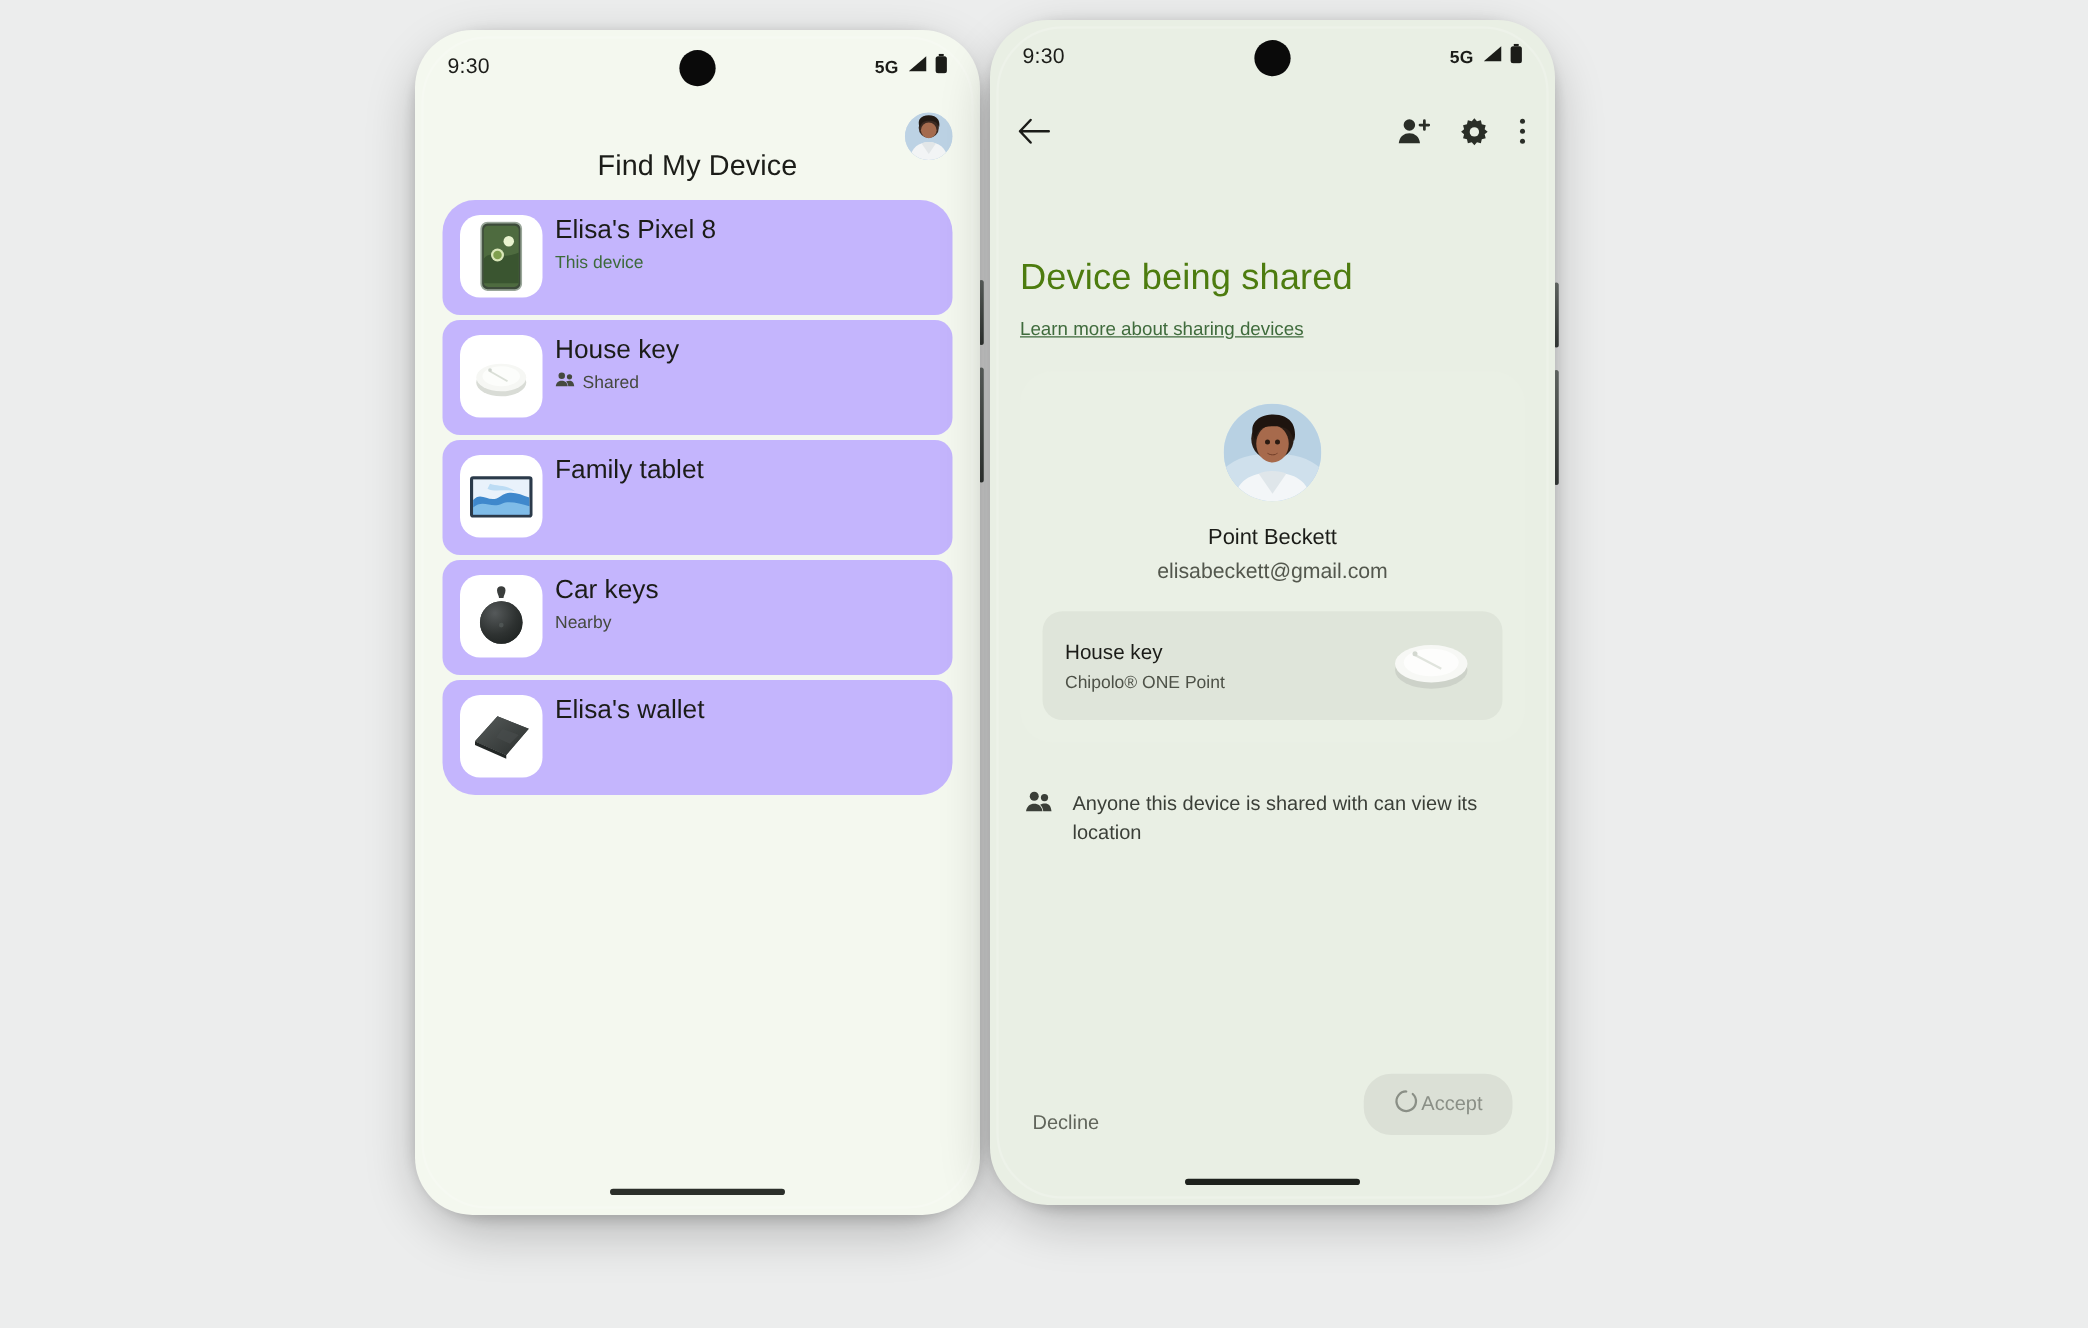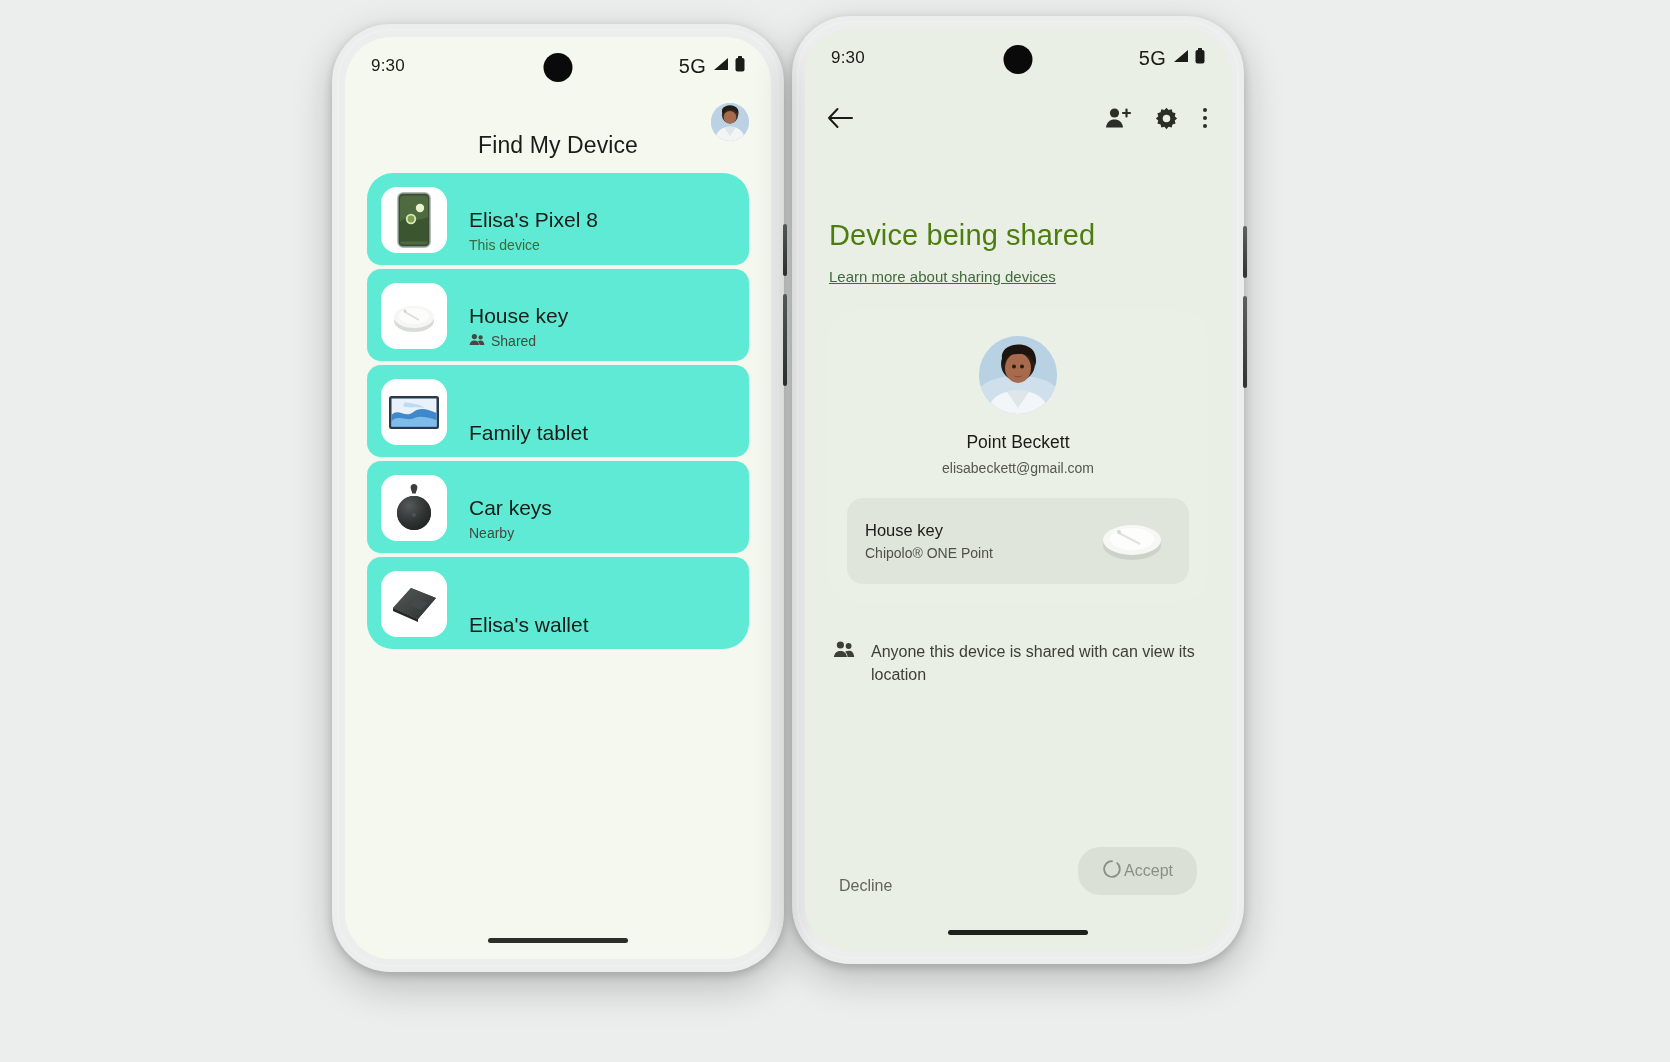--- a/index.html
+++ b/index.html
@@ -9,21 +9,20 @@
     font-family: "Liberation Sans", sans-serif;
     overflow: hidden;
   }
   .stage { position: relative; width: 1670px; height: 1062px; }
 
   
   .phone {
     position: absolute;
     border-radius: 58px;
     background: linear-gradient(120deg,#6f7572 0%,#2c302f 12%,#9aa09c 22%,#3b403e 34%,#23262  5 50%,#4a4f4d 66%,#8f9591 80%,#2a2e2d 92%,#5b6160 100%);
-    padding: 13px;
     box-shadow: 0 14px 40px rgba(0,0,0,.22), 0 3px 10px rgba(0,0,0,.18);
   }
   .phone::after{
     content:""; position:absolute; inset:5px; border-radius:53px;
     border:2px solid rgba(255,255,255,.18); pointer-events:none;
   }
   .phone-left  { left: 332px; top: 24px;  width: 452px; height: 948px; }
   .phone-right { left: 792px; top: 16px;  width: 452px; height: 948px; }
 
   .screen {
@@ -40,43 +39,43 @@
   }
 
   
   .statusbar {
     position: relative; height: 58px;
     display: flex; align-items: center; justify-content: space-between;
     padding: 0 26px;
   }
   .clock { font-size: 17px; color: #1b1c18; font-weight: 500; letter-spacing:.2px;}
   .status-right { display: flex; align-items: center; gap: 6px; }
-  .net-label { font-size: 20px; color:#1b1c18; font-weight: 400; letter-spacing:.3px;}
+  .net-label { font-size: 14px; color:#1b1c18; font-weight: 700; letter-spacing:.3px;}
   .camera-hole {
     position: absolute; left: 50%; top: 16px; transform: translateX(-50%);
     width: 29px; height: 29px; border-radius: 50%; background: #0a0a0a;
   }
 
   
   .appbar {
     height: 64px; display:flex; align-items:flex-end; justify-content:center;
     position: relative; padding: 0 22px;
   }
   .appbar-title { font-size: 23px; color:#1b1c18; letter-spacing: .1px; }
   .avatar-btn {
     position:absolute; right: 22px; top: 8px;
     width: 38px; height: 38px; border-radius:50%; overflow:hidden;
     background:#c7d6e6;
   }
   .ava-img{ width:100%; height:100%; display:block; }
 
   .device-list { padding: 14px 22px 0 22px; display:flex; flex-direction:column; gap:4px;}
   .device-card {
-    background:#5eead4; border-radius: 14px;
-    display:flex; align-items:flex-end; gap: 22px;
+    background:#c4b5fd; border-radius: 14px;
+    display:flex; align-items:flex-start; gap: 10px;
     padding: 12px 14px; min-height: 92px;
   }
   .device-card.first { border-radius: 26px 26px 14px 14px; }
   .device-card.last  { border-radius: 14px 14px 26px 26px; }
   .thumb {
     width: 66px; height: 66px; border-radius: 16px; background: #fff;
     display:flex; align-items:center; justify-content:center; flex:0 0 auto;
     overflow:hidden;
   }
   .dev-texts { display:flex; flex-direction:column; gap: 5px; }
@@ -96,21 +95,21 @@
   .headline { font-size: 29px; color:#4d7c0f; margin-top: 70px; letter-spacing:.1px;}
   .body-copy { font-size: 16.5px; line-height: 1.5; color:#3b3f38; margin-top: 18px; }
   .link { font-size: 15px; color:#3f6b3c; margin-top: 16px; display:inline-block; }
 
   .share-card {
     margin-top: 24px; background:#eaf0e5; border-radius: 26px;
     padding: 26px 18px 18px 18px; text-align:center;
   }
   .big-ava { width: 78px; height: 78px; border-radius:50%; margin: 0 auto; overflow:hidden; background:#cfe0ef;}
   .owner-name{ font-size: 17.5px; color:#1b1c18; margin-top: 18px; }
-  .owner-mail{ font-size: 14px; color:#53574d; margin-top: 7px; }
+  .owner-mail{ font-size: 17px; color:#53574d; margin-top: 7px; }
 
   .inner-card {
     margin-top: 22px; background:#dfe5da; border-radius: 16px;
     display:flex; align-items:center; justify-content:space-between;
     padding: 16px 18px; text-align:left; min-height: 86px;
   }
   .inner-title{ font-size: 16.5px; color:#1b1c18; }
   .inner-sub{ font-size: 14px; color:#4d5147; margin-top: 5px; }
 
   .note-row { display:flex; gap: 16px; margin-top: 38px; padding: 0 4px; justify-content: flex-end; }

